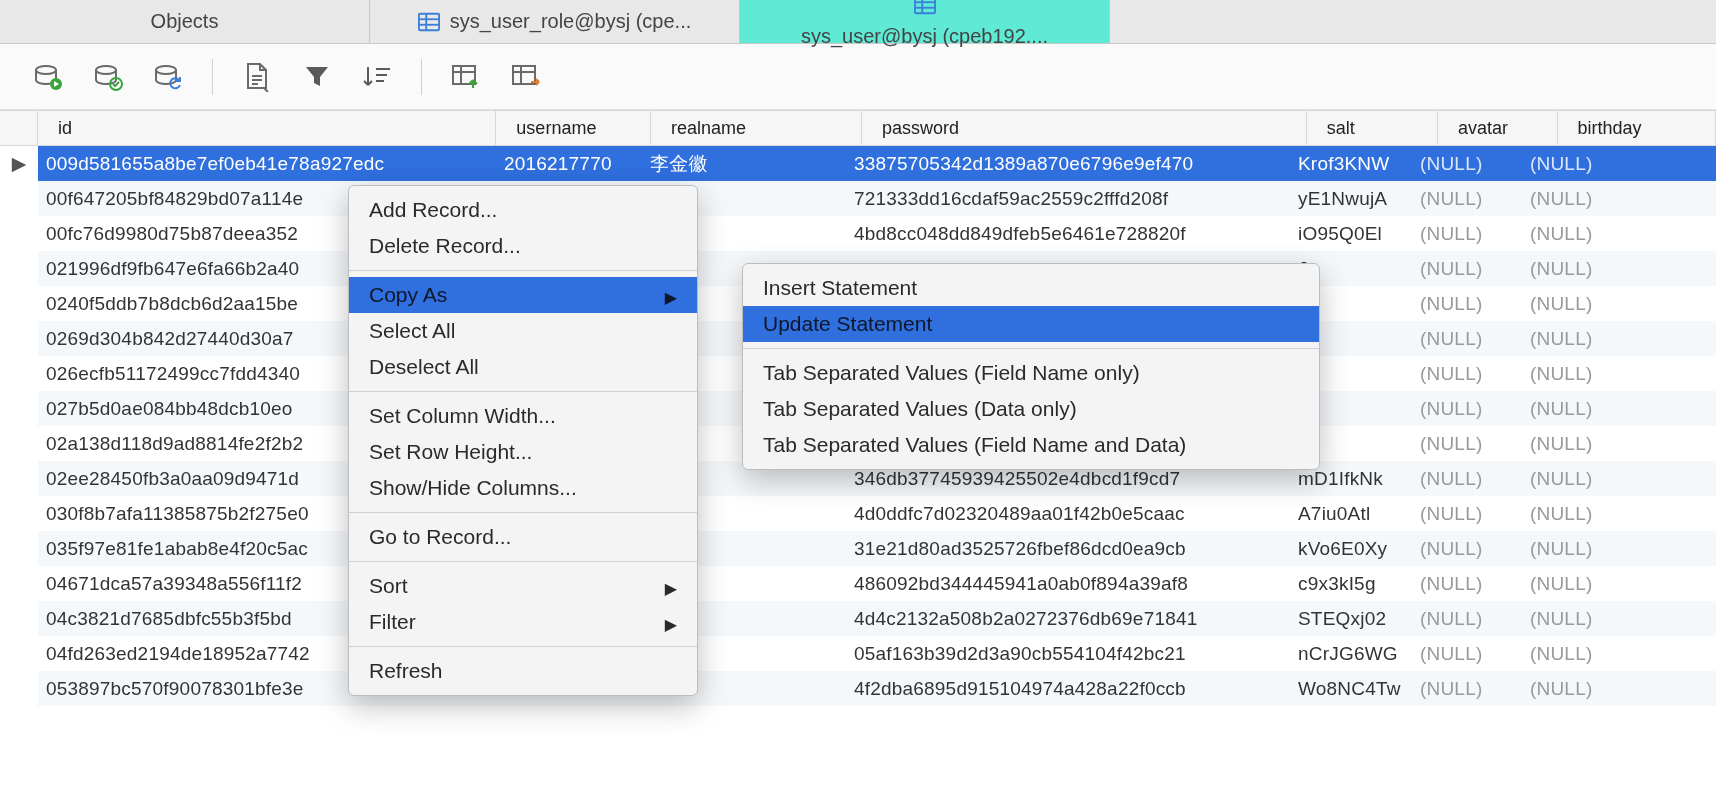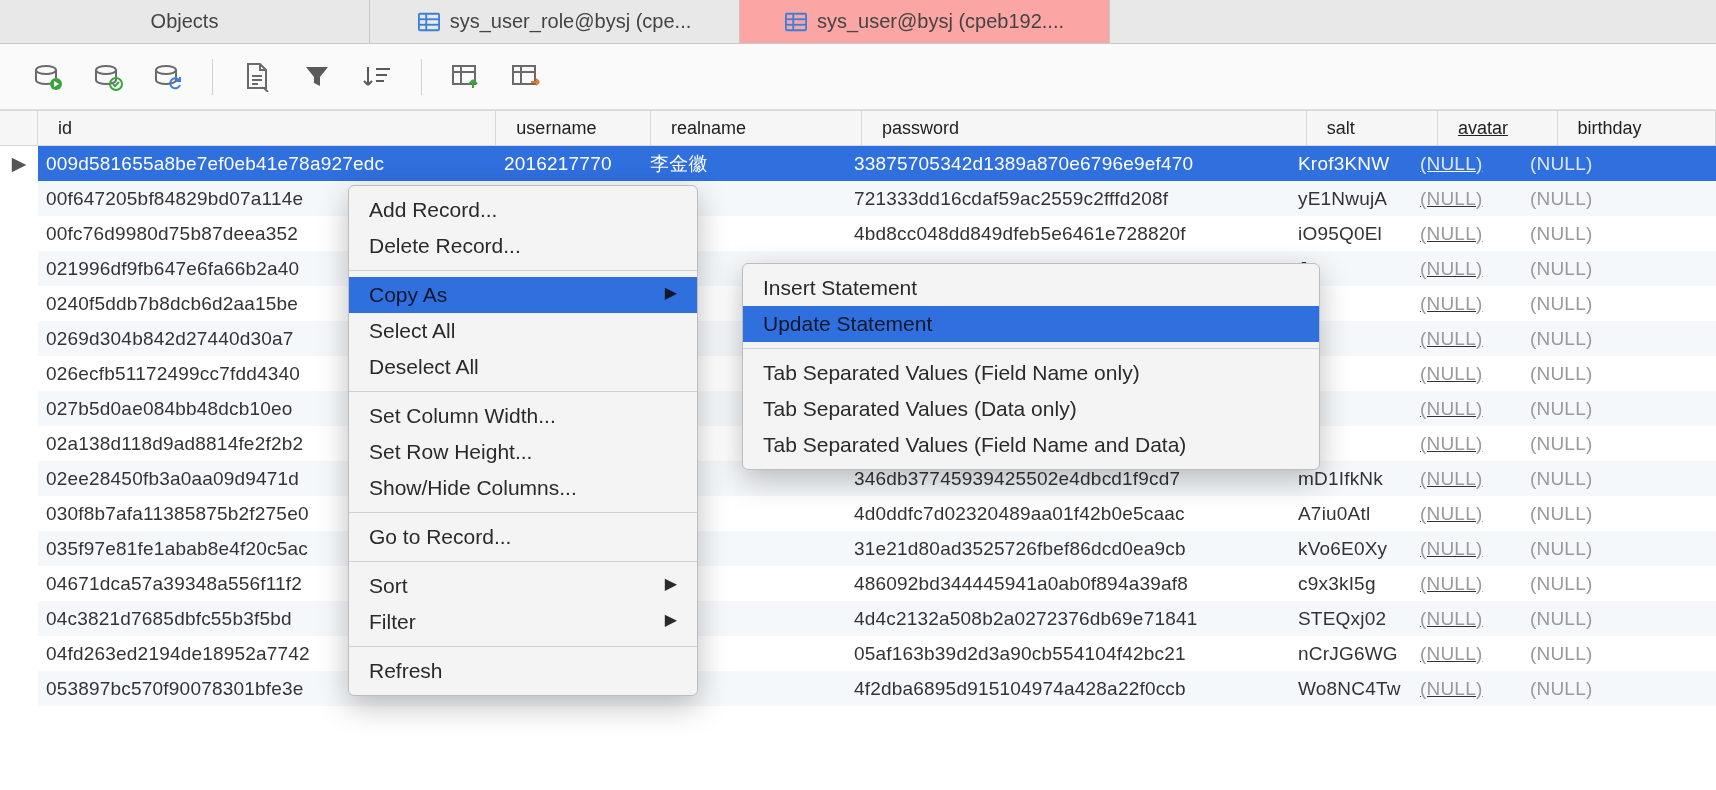--- a/index.html
+++ b/index.html
@@ -26,21 +26,22 @@
     gap: 10px;
     padding: 14px 28px;
     border-right: 1px solid #c8c8c8;
     color: #444;
     cursor: pointer;
     min-width: 370px;
     justify-content: center;
     font-size: 20px;
   }
   .tab.active {
-    background: #fca5a5;
+    background: #5eead4;
+    flex-direction: column;
   }
   .tab-icon {
     width: 22px; height: 20px;
     display: inline-block;
   }
   .tab-icon svg { width: 100%; height: 100%; }
 
   
   .toolbar {
     display: flex;
@@ -79,21 +80,21 @@
     padding: 0 8px;
     border-right: 1px solid #d8d8d8;
     overflow: hidden; white-space: nowrap; margin-left: 12px;
   }
   .gutter { width: 38px; flex: 0 0 38px; border-right:1px solid #d8d8d8;}
   .c-id { width: 458px; }
   .c-username { width: 146px; text-align: right; }
   .c-realname { width: 204px; }
   .c-password { width: 444px; }
   .c-salt { width: 122px; }
-  .c-avatar { width: 110px; text-decoration: underline; }
+  .c-avatar { width: 110px; }
   .c-birthday { width: 150px; }
 
   
   .tbody { position: relative; }
   .row {
     display: flex;
     height: 35px;
     font-size: 19px;
     color: #333;
     align-items: stretch;
@@ -127,21 +128,21 @@
     border-radius: 6px;
     box-shadow: 0 10px 30px rgba(0,0,0,.25);
     padding: 6px 0;
     font-size: 21px;
     color: #2a2a2a;
     min-width: 350px;
     z-index: 100;
   }
   .mitem {
     padding: 6px 20px;
-    display:flex; align-items:flex-start; justify-content:space-between;
+    display:flex; align-items:flex-end; justify-content:space-between;
     cursor:pointer;
     white-space:nowrap;
   }
   .mitem.hl { background:#2f6fde; color:#0f172a; }
   .msep { height:1px; background:#d0d0d0; margin:6px 0; }
   .arrow { font-size:16px; margin-left:40px;}
   .menu.main { left:348px; top:185px; width:350px; }
   .menu.sub { left:698px; top:263px; width:578px;margin-left:44px; }
 </style>
 </head>

